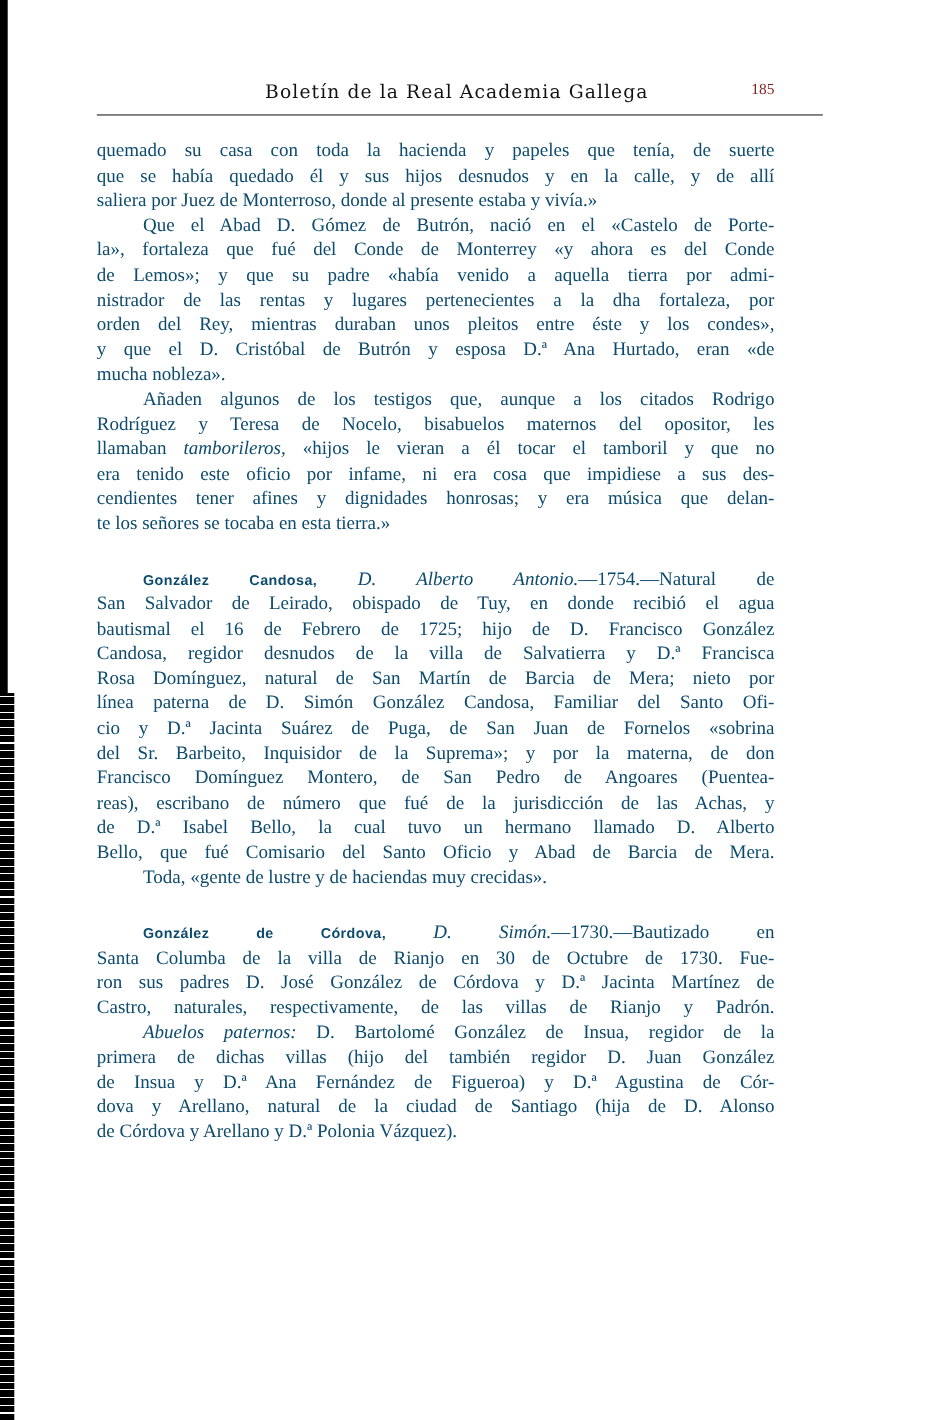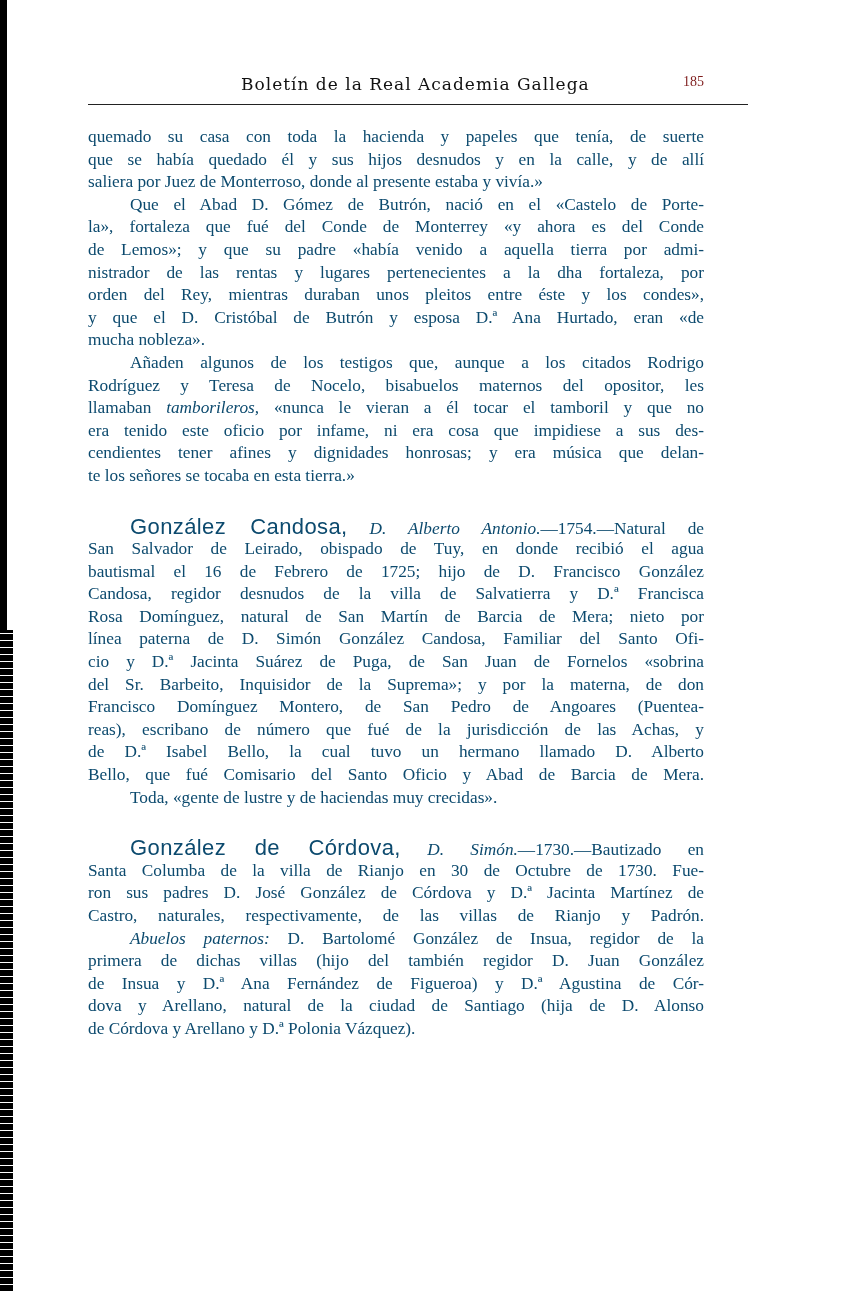--- a/index.html
+++ b/index.html
@@ -31,21 +31,21 @@
   }
   .text-block {
     position: absolute; left: 88px; top: 126px; width: 616px;
     font-family: "Liberation Serif", serif; font-size: 17.3px; line-height: 22.6px; color: #0c4a6e;
   }
   .line { display: block; white-space: nowrap; text-align: justify; text-align-last: justify; height: 22.6px; }
   .line.last { text-align-last: left; }
   .indent { padding-left: 42px; }
   .entry-gap { height: 28px; }
   .entry-name {
-    font-family: "Liberation Sans", sans-serif; font-weight: normal; font-size: 22px; letter-spacing: 0.4px;
+    font-family: "Liberation Sans", sans-serif; font-weight: bold; font-size: 13px; letter-spacing: 0.4px;
   }
   .it { font-style: italic; }
 </style>
 </head>
 <body>
 
 <div class="binding-edge"></div>
 <div class="binding-edge-lower"></div>
 
 <header class="running-head">
@@ -68,21 +68,21 @@
     <span class="line">de Lemos»; y que su padre «había venido a aquella tierra por admi-</span>
     <span class="line">nistrador de las rentas y lugares pertenecientes a la dha fortaleza, por</span>
     <span class="line">orden del Rey, mientras duraban unos pleitos entre éste y los condes»,</span>
     <span class="line">y que el D. Cristóbal de Butrón y esposa D.ª Ana Hurtado, eran «de</span>
     <span class="line last">mucha nobleza».</span>
   </section>
 
   <section>
     <span class="line indent">Añaden algunos de los testigos que, aunque a los citados Rodrigo</span>
     <span class="line">Rodríguez y Teresa de Nocelo, bisabuelos maternos del opositor, les</span>
-    <span class="line"><span>llamaban</span> <span class="it">tamborileros,</span> <span>«nunca le vieran a él tocar el tamboril y que no</span></span>
+    <span class="line"><span>llamaban</span> <span class="it">tamborileros,</span> <span>«hijos le vieran a él tocar el tamboril y que no</span></span>
     <span class="line">era tenido este oficio por infame, ni era cosa que impidiese a sus des-</span>
     <span class="line">cendientes tener afines y dignidades honrosas; y era música que delan-</span>
     <span class="line last">te los señores se tocaba en esta tierra.»</span>
   </section>
 
   <div class="entry-gap"></div>
 
   <article>
     <span class="line indent"><span class="entry-name">González Candosa,</span> <span class="it">D. Alberto Antonio.</span><span>—1754.—</span><span>Natural de</span></span>
     <span class="line">San Salvador de Leirado, obispado de Tuy, en donde recibió el agua</span>

